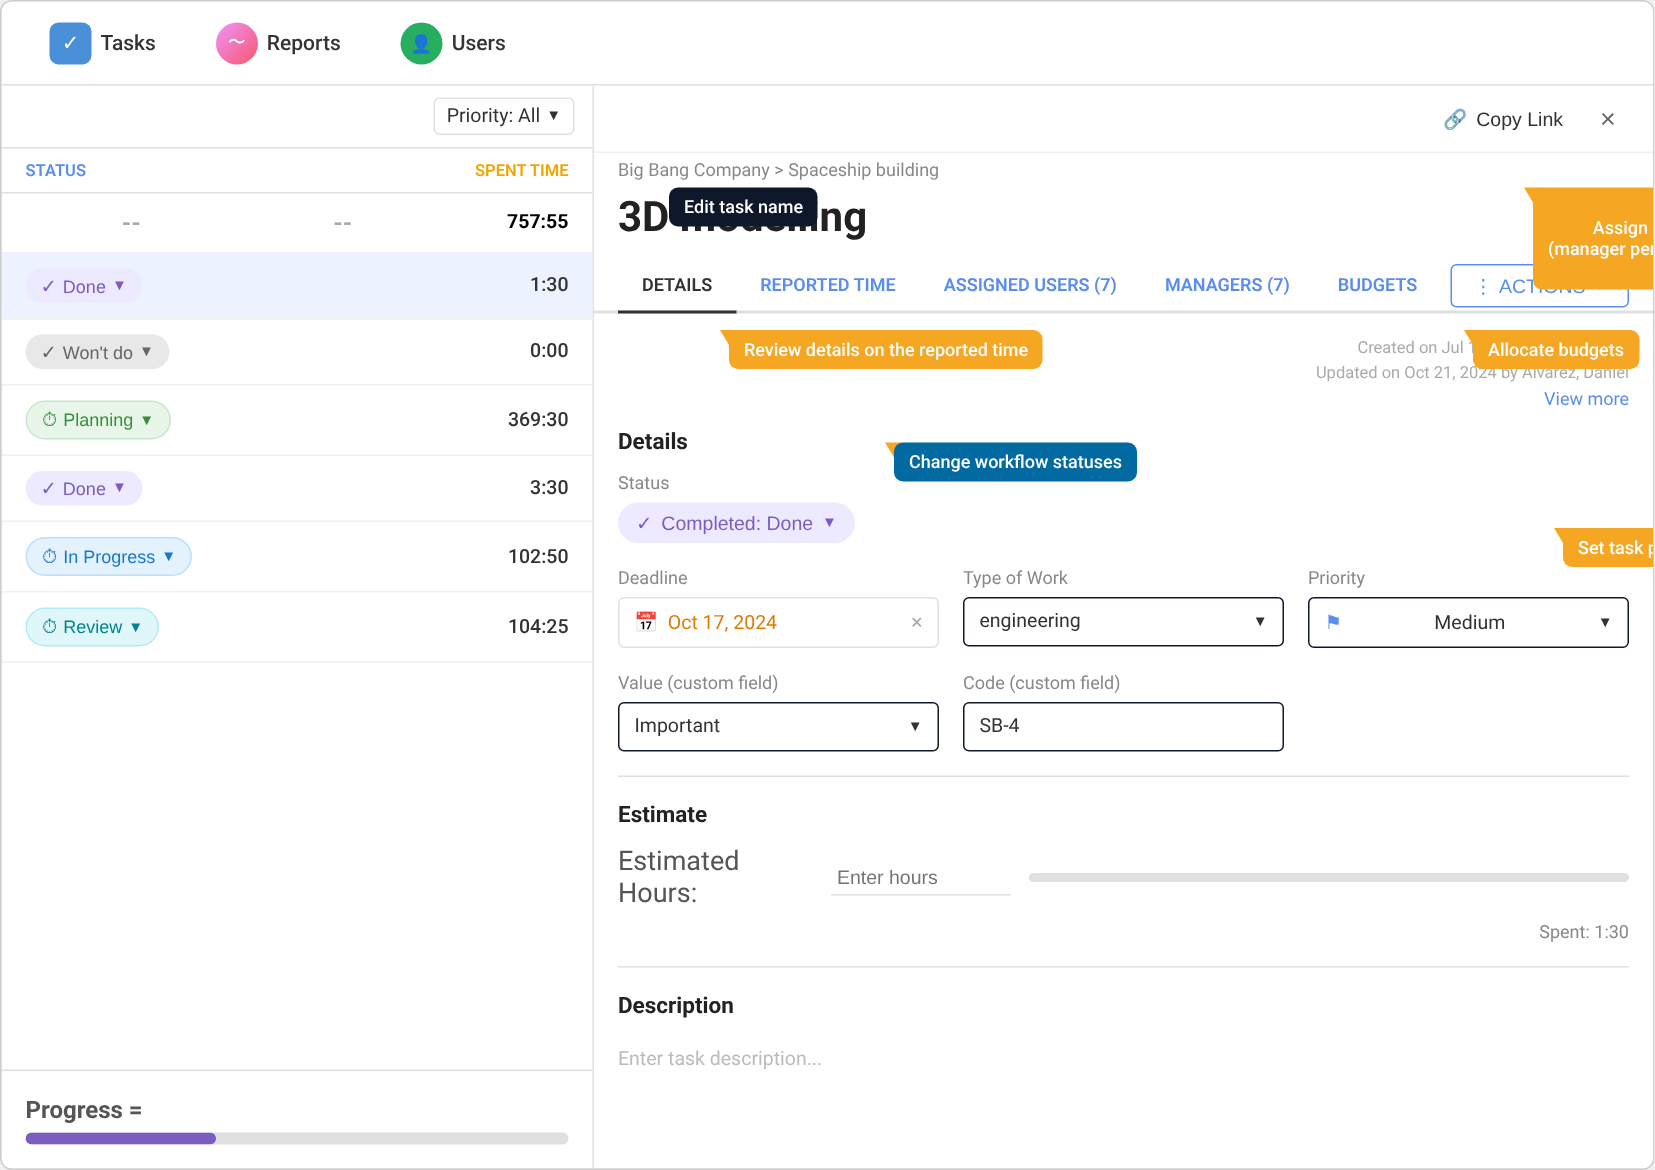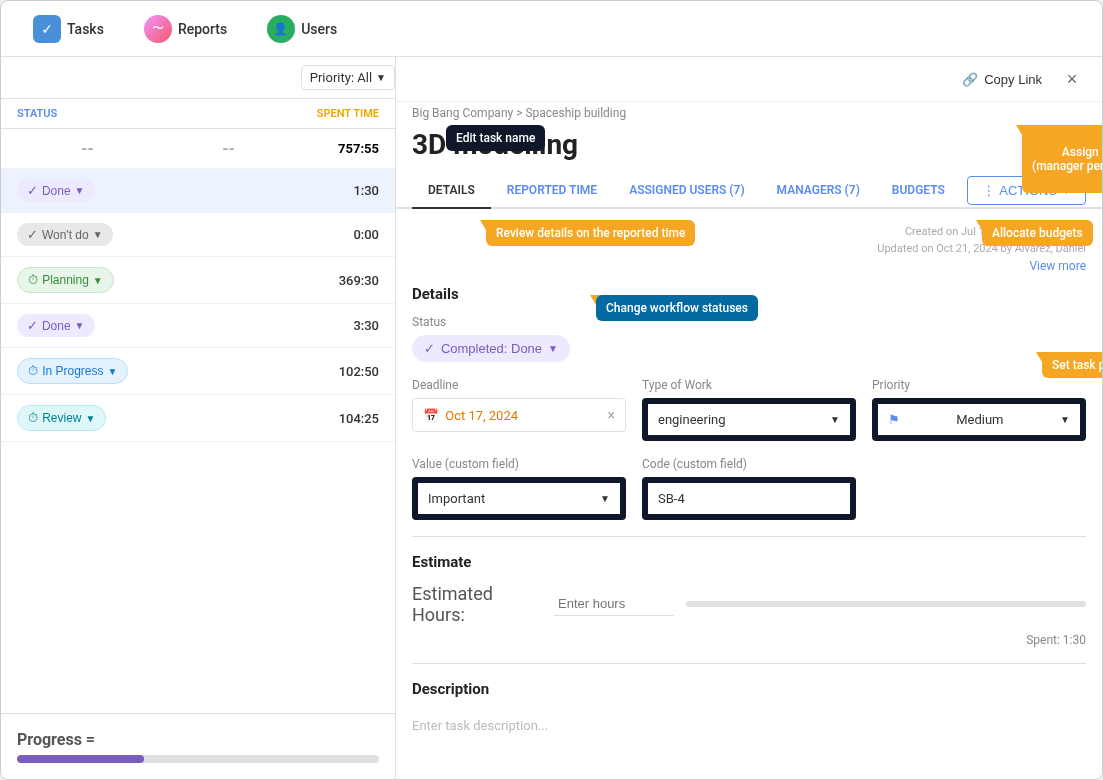--- a/index.html
+++ b/index.html
@@ -72,21 +72,21 @@
       background: white;
       border-right: 1px solid #e0e0e0;
       display: flex;
       flex-direction: column;
       overflow: hidden;
     }
 
     .left-toolbar {
       display: flex;
       align-items: flex-start;
-      padding: 8px 0;
+      padding: 8px 12px;
       border-bottom: 1px solid #e0e0e0;
       gap: 8px;
     }
     .priority-filter {
       display: flex;
       align-items: center;
       border: 1px solid #e0e0e0;
       border-radius: 4px;
       padding: 4px 8px;
       font-size: 13px;
@@ -268,21 +268,21 @@
     .date-input {
       display: flex; align-items: center; gap: 6px;
       border: 1px solid #e0e0e0; border-radius: 4px;
       padding: 8px 10px; font-size: 13px; color: #e07b00;
       cursor: pointer; position: relative;
     }
     .date-clear { margin-left: auto; color: #aaa; cursor: pointer; font-size: 14px; }
 
     .select-input {
       display: flex; align-items: center; justify-content: space-between;
-      border: 6px solid #0f172a; border-radius: 4px;
+      border: 1px solid #0f172a; border-radius: 4px;
       padding: 8px 10px; font-size: 13px; color: #333;
       cursor: pointer;
     }
 
     .status-field { margin-bottom: 16px; }
     .status-selector {
       display: inline-flex; align-items: center; gap: 6px;
       background: #ede9ff; border-radius: 20px;
       padding: 6px 12px; font-size: 13px; color: #7c5cbf;
       cursor: pointer; border: none;

